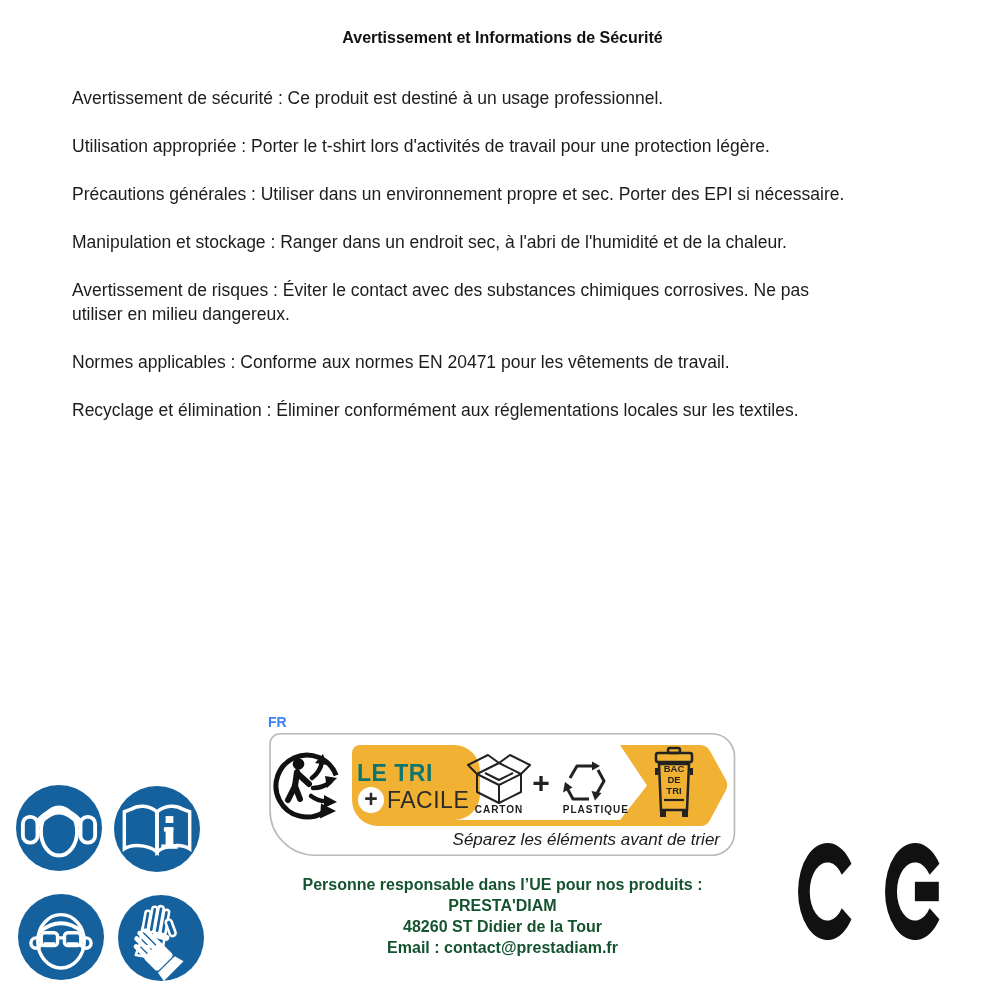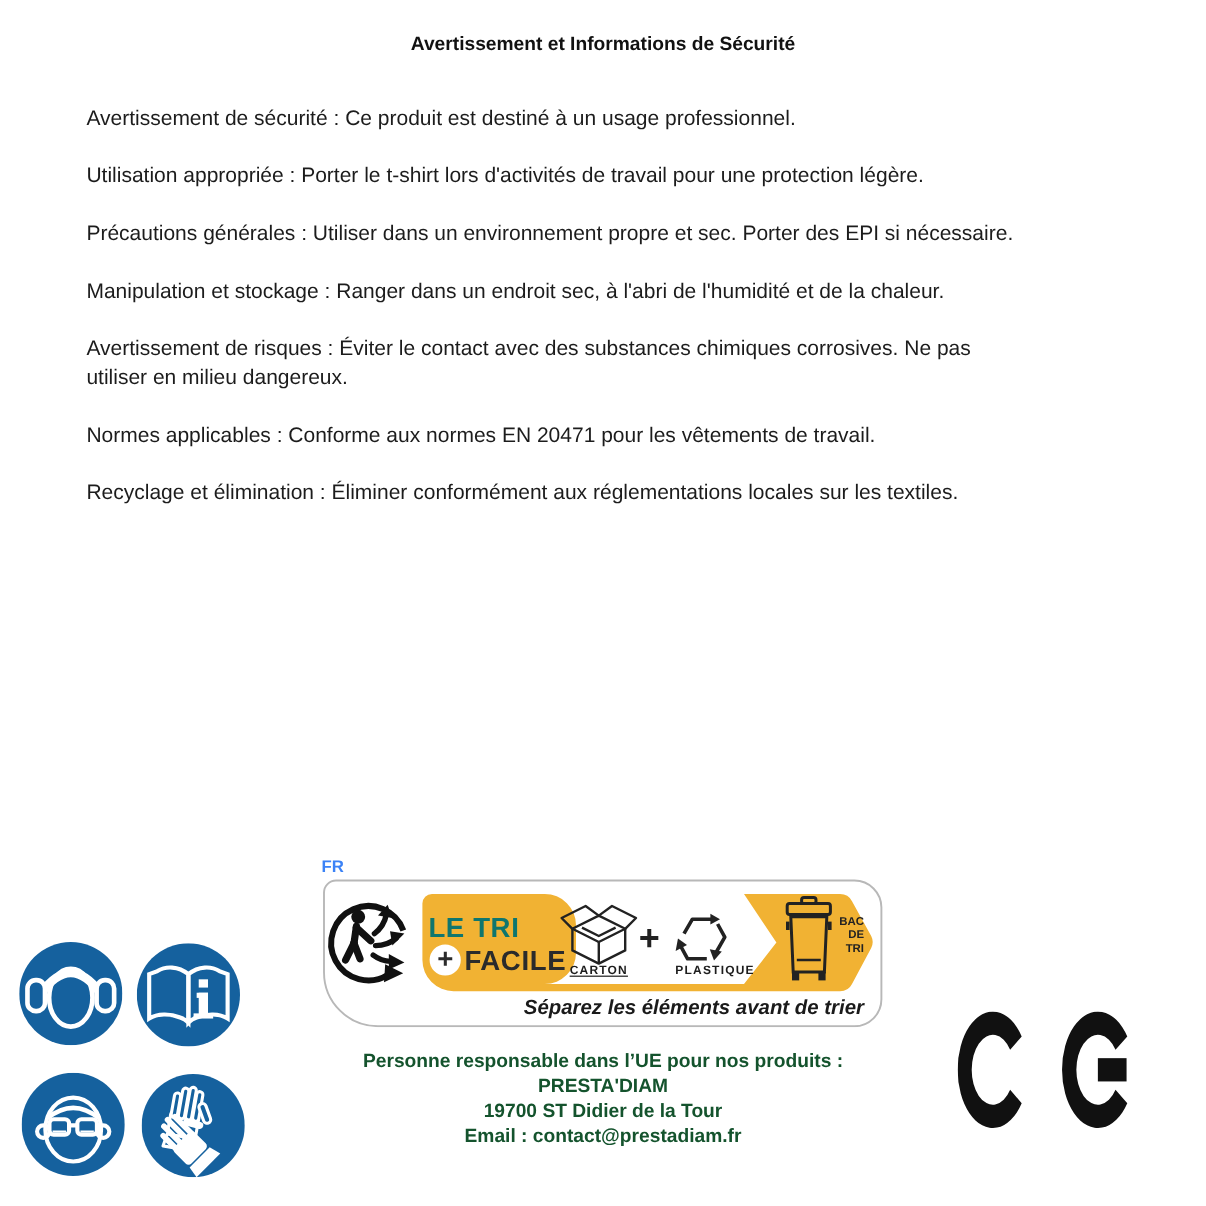--- a/index.html
+++ b/index.html
@@ -13,27 +13,27 @@
   }
   .body-text{position:absolute;left:72px;top:86px;width:935px;}
   .para{
     font-size:17.5px;line-height:24px;margin:0 0 24px 0;color:#1c1c1c;
     white-space:pre-line;
   }
   
   .banner-svg{position:absolute;left:267px;top:716px;width:470px;height:140px;}
   .fr-label{position:absolute;left:268px;top:714px;font-size:14px;font-weight:bold;color:#3b82f6;}
   .tri-line1{position:absolute;left:357px;top:760px;font-size:23px;font-weight:bold;color:#0f766e;letter-spacing:.5px;}
-  .tri-line2{position:absolute;left:387px;top:787px;font-size:23px;font-weight:bold;color:#2b2b2b;letter-spacing:.5px;}
+  .tri-line2{position:absolute;left:387px;top:787px;font-size:23px;font-weight:normal;color:#2b2b2b;letter-spacing:.5px;}
   .plus-circle-txt{position:absolute;left:358px;top:786px;width:26px;text-align:center;font-size:23px;font-weight:bold;color:#2b2b2b;}
-  .carton-label{position:absolute;left:459px;top:804px;width:80px;text-align:center;font-size:10px;font-weight:bold;color:#1d1d1d;letter-spacing:1px;text-decoration:underline;}
+  .carton-label{position:absolute;left:459px;top:804px;width:80px;text-align:center;font-size:10px;font-weight:bold;color:#1d1d1d;letter-spacing:1px;}
   .plastique-label{position:absolute;left:545px;top:804px;width:84px;text-align:right;font-size:10px;font-weight:bold;color:#1d1d1d;letter-spacing:1px;}
   .mid-plus{position:absolute;left:525px;top:766px;width:32px;text-align:center;font-size:30px;font-weight:bold;color:#222;}
-  .bin-text{position:absolute;left:684px;top:763px;width:36px;text-align:right;font-size:9.5px;line-height:11px;font-weight:bold;color:#222;white-space:pre-line;}
-  .tagline{position:absolute;left:420px;top:830px;width:300px;text-align:right;font-size:17px;font-style:italic;font-weight:700;color:#1a1a1a;}
+  .bin-text{position:absolute;left:656px;top:763px;width:36px;text-align:center;font-size:9.5px;line-height:11px;font-weight:bold;color:#222;white-space:pre-line;}
+  .tagline{position:absolute;left:420px;top:830px;width:300px;text-align:right;font-size:17px;font-style:italic;font-weight:400;color:#1a1a1a;}
   
   .contact{position:absolute;left:0;top:874px;width:1005px;text-align:center;font-weight:bold;font-size:16px;line-height:21px;color:#14532d;}
   
   .sicon{position:absolute;width:86px;height:86px;}
   .sicon-ear{left:16px;top:785px;}
   .sicon-book{left:114px;top:786px;}
   .sicon-goggles{left:18px;top:894px;}
   .sicon-gloves{left:118px;top:895px;}
   
   .ce-c{position:absolute;left:798px;top:843px;width:54px;height:97px;}
@@ -127,21 +127,21 @@
   <div class="mid-plus">+</div>
   <div class="plastique-label">PLASTIQUE</div>
   <div class="bin-text">BAC
 DE
 TRI</div>
   <div class="tagline">Séparez les éléments avant de trier</div>
 
   <div class="contact">
     <div>Personne responsable dans l’UE pour nos produits :</div>
     <div>PRESTA'DIAM</div>
-    <div>19700 ST Didier de la Tour</div>
+    <div>48260 ST Didier de la Tour</div>
     <div>Email : contact@prestadiam.fr</div>
   </div>
 
   <svg class="sicon sicon-ear" viewBox="0 0 100 100">
     <circle cx="50" cy="50" r="50" fill="#15619E"></circle>
     <ellipse cx="50" cy="54" rx="21" ry="28" fill="none" stroke="#fff" stroke-width="4.5"></ellipse>
     <path d="M 21,50 Q 50,10 79,50" fill="none" stroke="#fff" stroke-width="8.5"></path>
     <rect x="8" y="37" width="17" height="30" rx="8" fill="#15619E" stroke="#fff" stroke-width="4.5"></rect>
     <rect x="75" y="37" width="17" height="30" rx="8" fill="#15619E" stroke="#fff" stroke-width="4.5"></rect>
   </svg>

